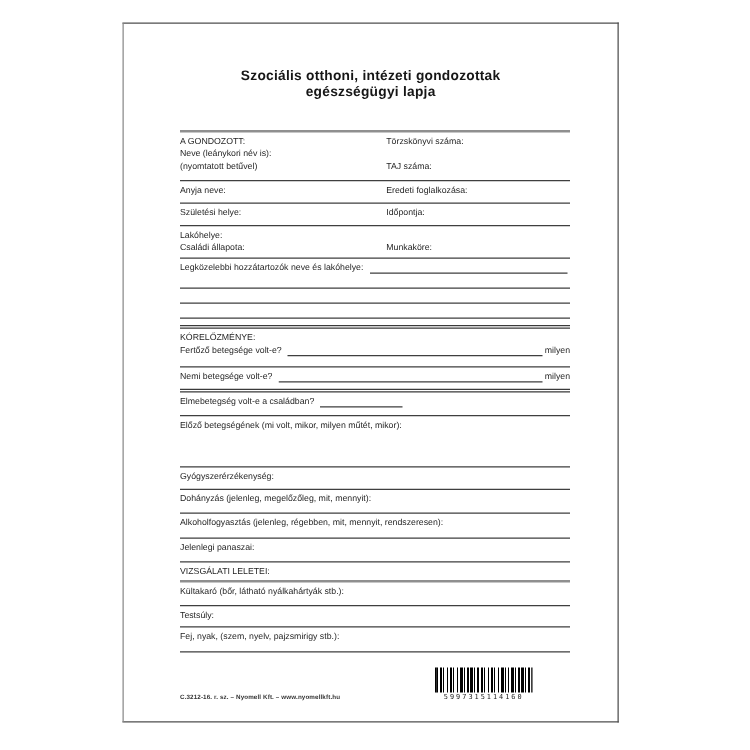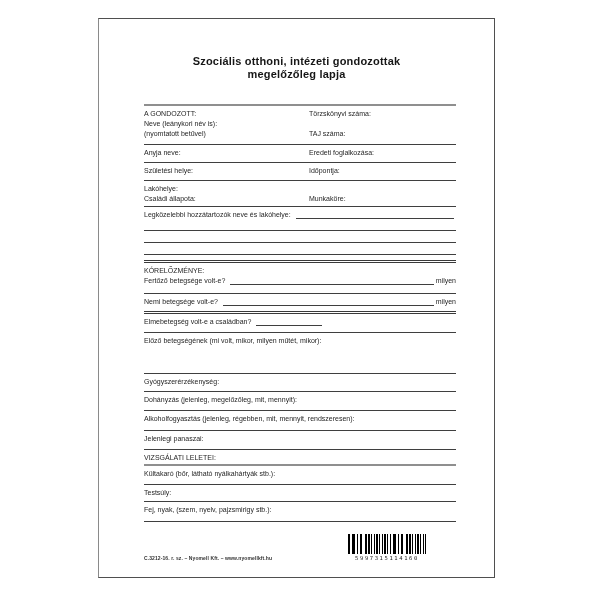--- a/index.html
+++ b/index.html
@@ -81,21 +81,21 @@
     white-space: nowrap; overflow: hidden;
   }
 </style>
 </head>
 <body>
 
 <div class="sheet">
 
   <div class="title">
     <div>Szociális otthoni, intézeti gondozottak</div>
-    <div>megelőzőleg lapja</div>
+    <div>egészségügyi lapja</div>
   </div>
 
   <div class="form">
 
     <div class="row h39">
       <div class="pt lbl">A GONDOZOTT:</div>
       <div class="lbl">Neve (leánykori név is):</div>
       <div class="lbl">(nyomtatott betűvel)</div>
       <div class="colr">
         <div class="cr-top">Törzskönyvi száma:</div>

